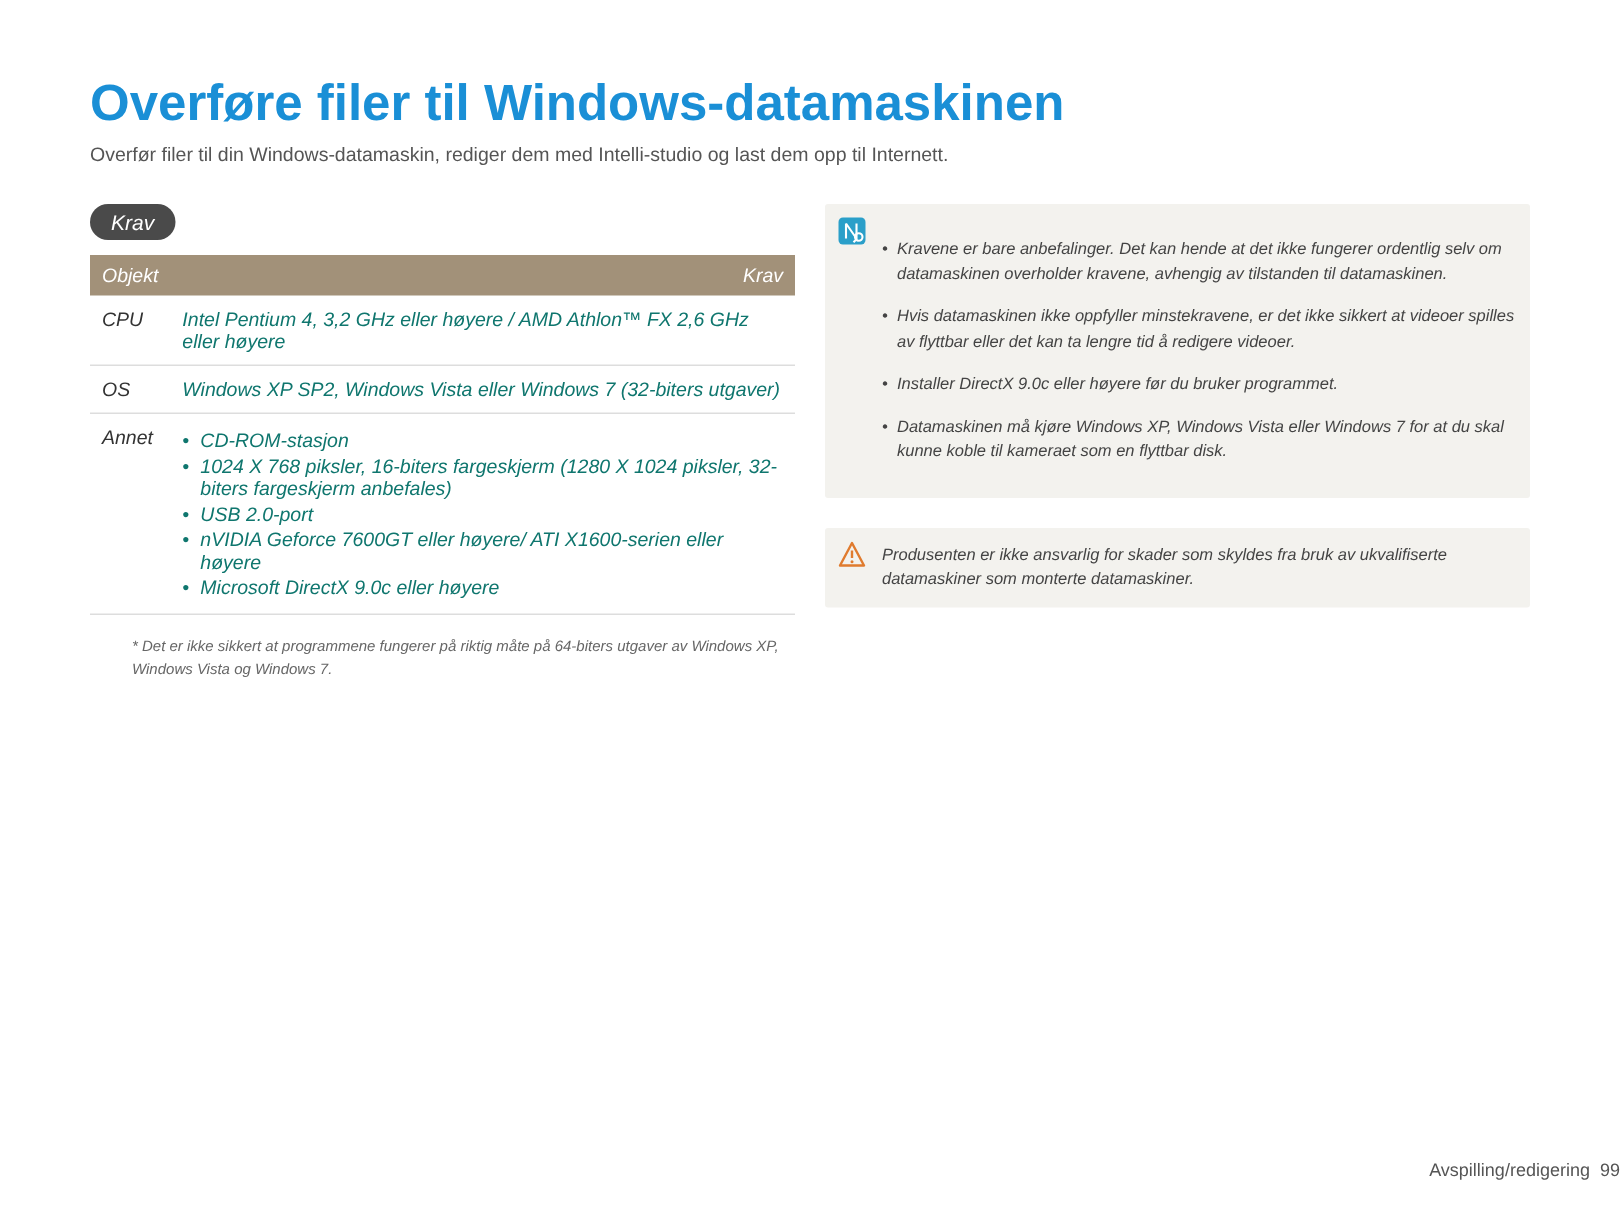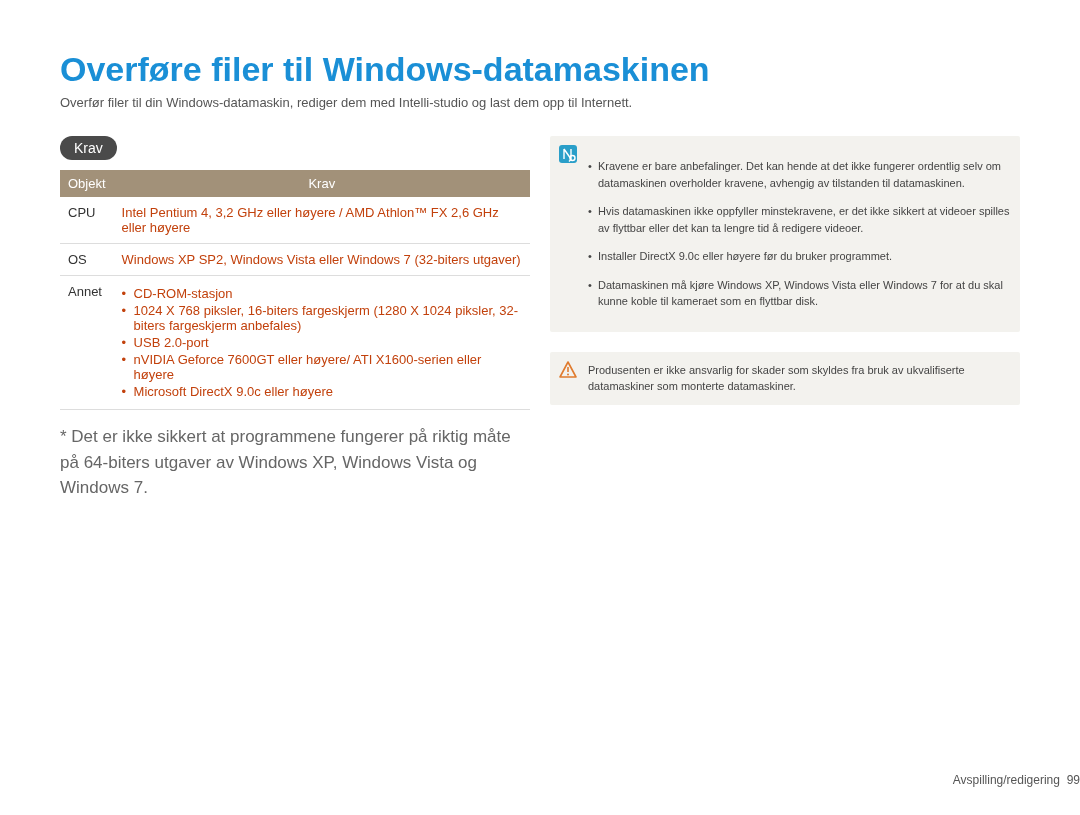--- a/index.html
+++ b/index.html
@@ -20,20 +20,21 @@
       letter-spacing: 0;
     }
     .intro {
       font-size: 13px;
       color: #555;
       margin-bottom: 26px;
     }
     .columns {
       display: flex;
       gap: 20px;
+      font-style: italic;
     }
     .left { flex: 1 1 50%; }
     .right { flex: 1 1 50%; }
     .pill {
       background: #4a4a4a;
       color: #fff;
       display: inline-block;
       padding: 4px 14px;
       border-radius: 12px;
       font-size: 14px;
@@ -41,41 +42,42 @@
     }
     table {
       width: 100%;
       border-collapse: collapse;
       font-size: 13px;
     }
     th {
       background: #a29179;
       color: #fff;
       font-weight: 400;
-      text-align: center;
+      text-align: right;
       padding: 6px 8px;
     }
     td {
       padding: 8px 8px;
       border-bottom: 1px solid #ddd;
       vertical-align: top;
-      color: #c2410c;
+      color: #0f766e;
     }
     td:first-child {
       color: #333;
       white-space: nowrap;
     }
     td ul { list-style: none; padding: 0; margin: 0; }
     td ul li { position: relative; padding-left: 12px; margin: 2px 0; }
     td ul li::before { content: "•"; position: absolute; left: 0; }
     .footnote {
-      font-size: 17px;
+      font-size: 10px;
       color: #666;
       margin-top: 14px;
       line-height: 1.5;
+      margin-left: 28px;
     }
     .notebox {
       background: #f3f2ee;
       border-radius: 2px;
       padding: 10px 10px 10px 38px;
       font-size: 11px;
       color: #444;
       position: relative;
       margin-bottom: 20px;
       line-height: 1.5;

